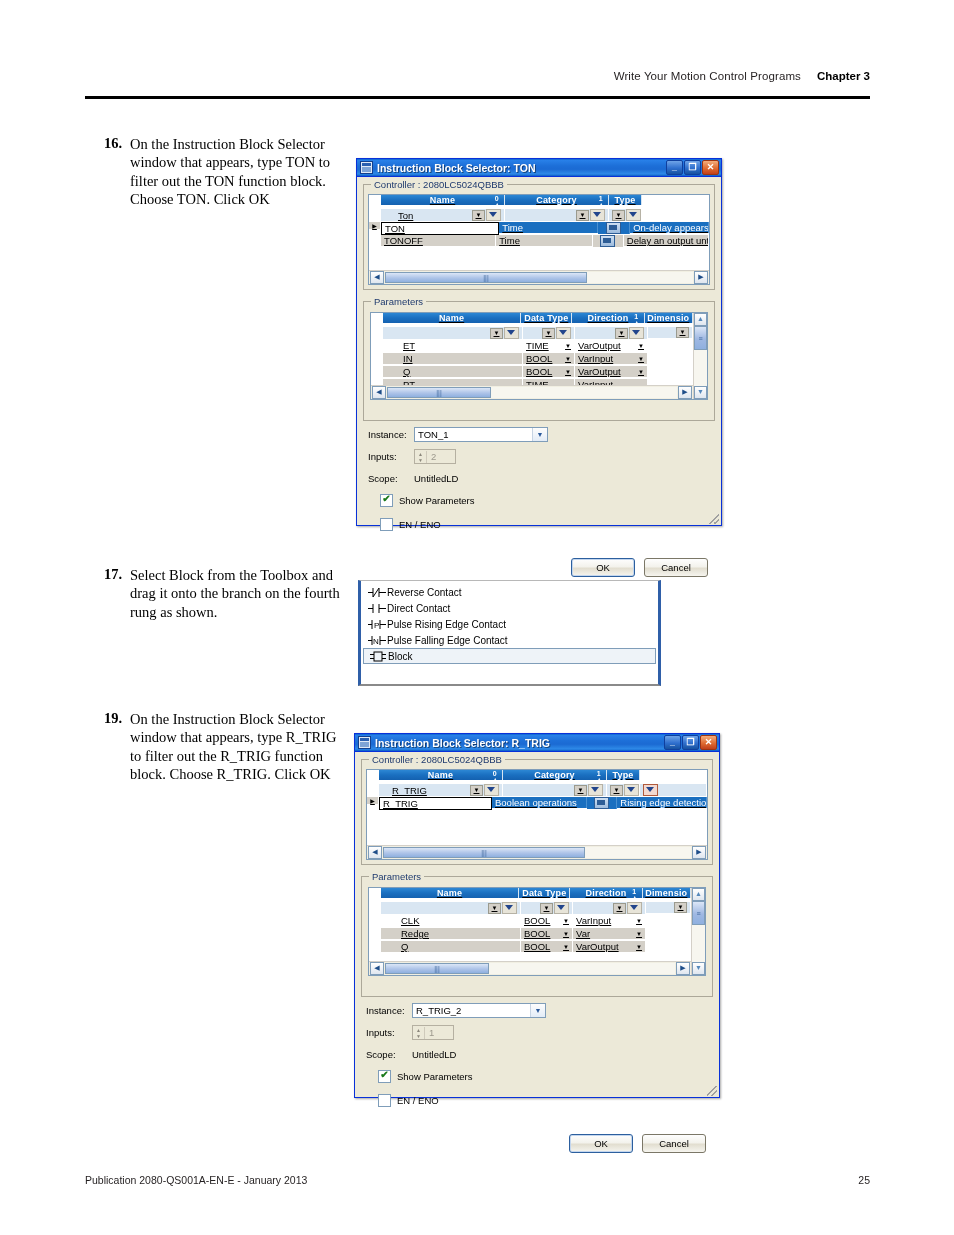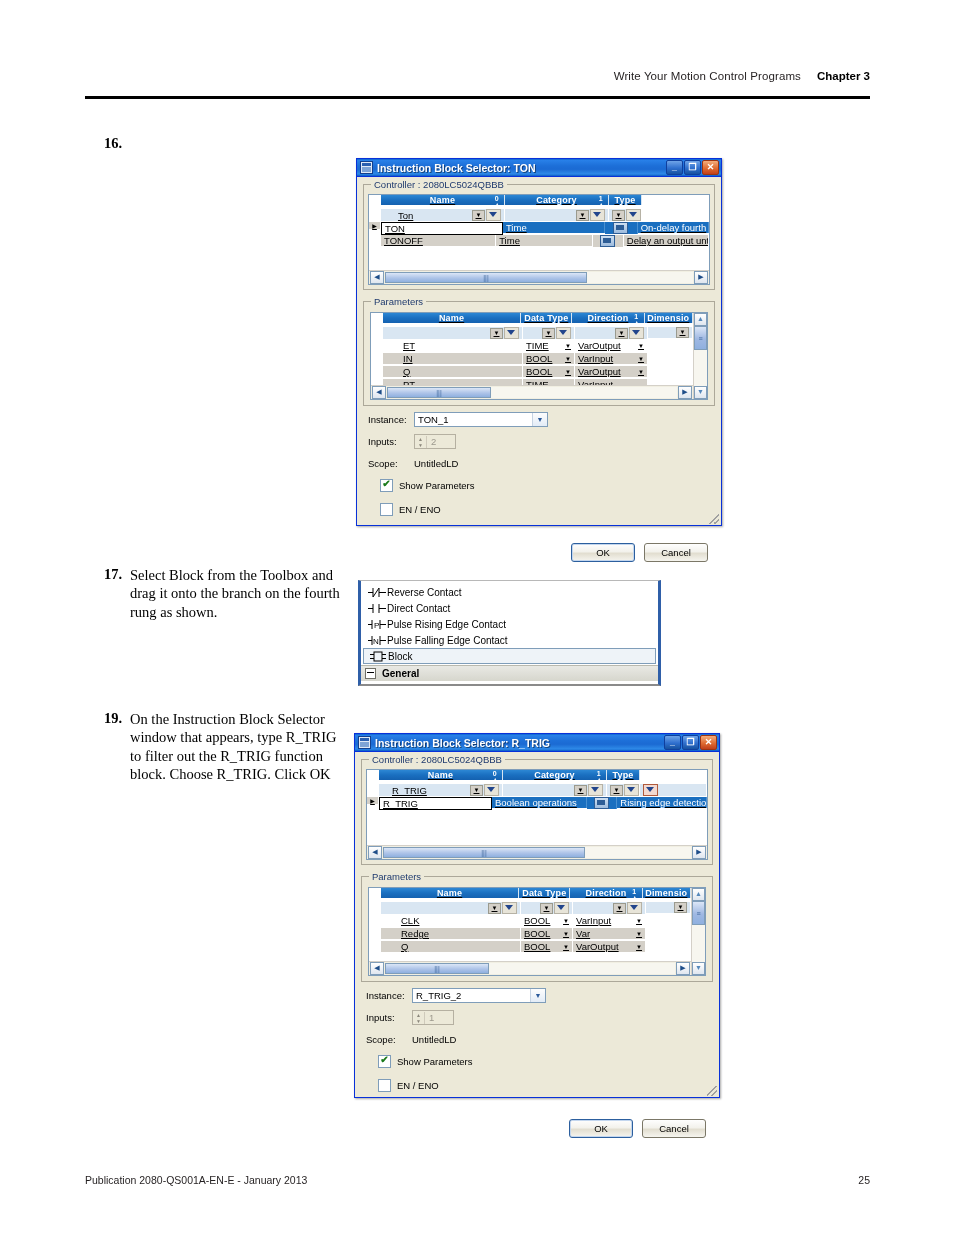--- a/index.html
+++ b/index.html
@@ -110,21 +110,21 @@
     color: #fff; font-size: 9px; font-weight: bold; line-height: 12px;
     text-align: center; font-family: "Liberation Sans", sans-serif;
   }
   .xp-body { padding: 5px 5px 6px 5px; }
 
   
   .groupbox {
     border: 1px solid #aca899;
     position: relative;
     margin: 7px 1px 0 1px;
-    padding: 8px 4px 5px 4px;
+    padding: 8px 4px 20px 4px;
     background: transparent;
   }
   .groupbox > .gb-label {
     position: absolute; top: -6px; left: 7px;
     background: #ece9d8; padding: 0 3px;
     font-size: 9.5px; color: #1f3a6e;
   }
   .plain-group {
     border: 1px solid #aca899;
     margin: 2px 1px 0 1px;
@@ -350,20 +350,21 @@
 <div class="page">
 
   <div class="header">
     <span class="header-title">Write Your Motion Control Programs</span>
     <span class="header-chapter">Chapter 3</span>
   </div>
   <div class="header-rule"></div>
 
   <div class="step" id="step16">
     <div class="step-num">16.</div>
+    <div class="step-text">On the Instruction Block Selector window that appears, type TON to filter out the TON function block. Choose TON. Click OK</div>
   </div>
 
   <div class="xp-window" id="dlg-ton" style="left:356px; top:158px; width:366px; height:368px;">
     <div class="xp-titlebar">
       <span class="xp-title-ico"></span>
       <span class="xp-title-text">Instruction Block Selector: TON</span>
       <span class="xp-btns">
         <span class="xp-btn">
             <span class="g">_</span>
           </span>
@@ -420,21 +421,21 @@
                 <span class="gcell" style="flex:1 1 auto;"></span>
               </div>
 
               <div class="grow selrow">
                 <span class="rowhandle cur"></span>
                 <span class="gcell cellsel" style="width:124px;">TON</span>
                 <span class="gcell" style="width:104px;">Time</span>
                 <span class="gcell" style="width:33px; justify-content:center;">
                   <span class="typeicon"></span>
                 </span>
-                <span class="gcell" style="flex:1 1 auto;">On-delay fourth</span>
+                <span class="gcell" style="flex:1 1 auto;">On-delay appears</span>
               </div>
 
               <div class="grow datarow">
                 <span class="rowhandle"></span>
                 <span class="gcell" style="width:124px;">TONOFF</span>
                 <span class="gcell" style="width:104px;">Time</span>
                 <span class="gcell" style="width:33px; justify-content:center;">
                   <span class="typeicon"></span>
                 </span>
                 <span class="gcell" style="flex:1 1 auto;">Delay an output unti</span>
@@ -674,24 +675,20 @@
         <svg width="18" height="11" viewBox="0 0 18 11">
             <rect x="5" y="1" width="8" height="9" fill="none" stroke="#000" stroke-width="1"></rect>
             <line x1="1" y1="3.5" x2="5" y2="3.5" stroke="#000" stroke-width="1"></line>
             <line x1="1" y1="7.5" x2="5" y2="7.5" stroke="#000" stroke-width="1"></line>
             <line x1="13" y1="3.5" x2="17" y2="3.5" stroke="#000" stroke-width="1"></line>
             <line x1="13" y1="7.5" x2="17" y2="7.5" stroke="#000" stroke-width="1"></line>
           </svg>
       </span>
       <span>Block</span>
     </div>
-    <div class="tb-general">
-      <span class="expander"></span>
-      <span>General</span>
-    </div>
   </div>
 
   <div class="step" id="step18">
     <div class="step-num">19.</div>
     <div class="step-text">On the Instruction Block Selector window that appears, type R_TRIG to filter out the R_TRIG function block. Choose R_TRIG. Click OK</div>
   </div>
 
   <div class="xp-window" id="dlg-rtrig" style="left:354px; top:733px; width:366px; height:365px;">
     <div class="xp-titlebar">
       <span class="xp-title-ico"></span>

